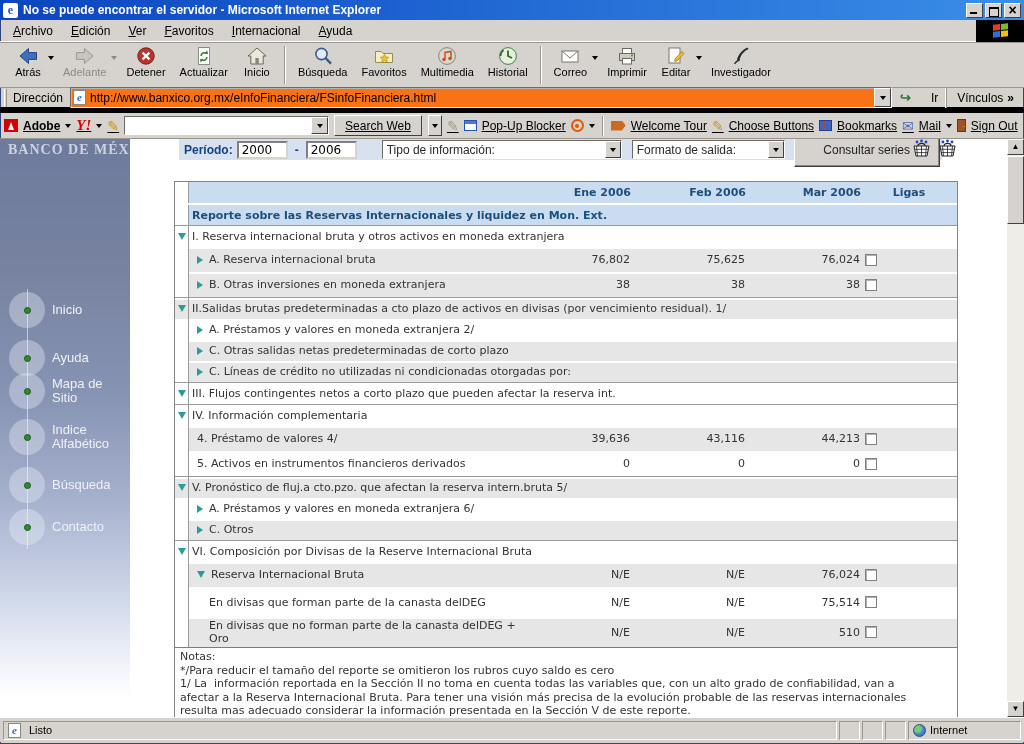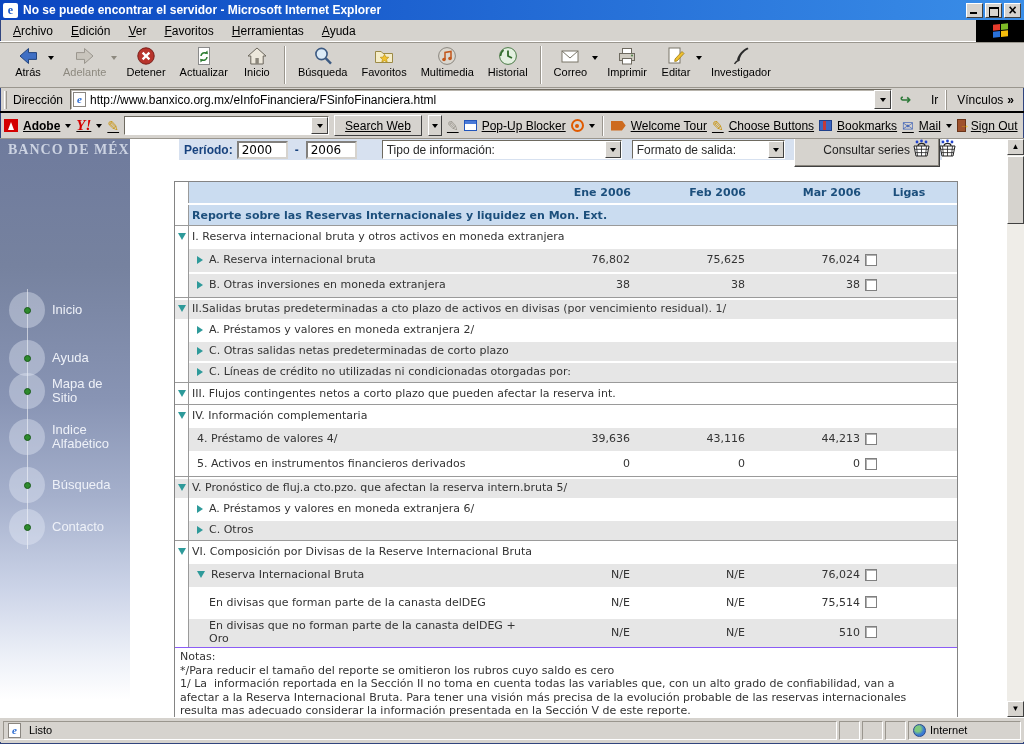--- a/index.html
+++ b/index.html
@@ -29,24 +29,24 @@
   
   .toolbar { height:46px; display:flex; align-items:center; padding-left:6px; border-top:1px solid #9a968e; border-bottom:1px solid #9a968e; background:#d6d3ce; }
   .tb-btn { display:flex; flex-direction:column; align-items:center; padding:1px 7px; min-width:44px; height:42px; color:#000; font-size:11px; white-space:nowrap; }
   .tb-btn .ic { height:21px; display:flex; align-items:center; }
   .tb-btn.disabled { color:#8d897f; }
   .tb-dd { width:0; height:0; border-left:3px solid transparent; border-right:3px solid transparent; border-top:4px solid #000; align-self:center; margin:0 2px 14px -2px; }
   .tb-btn.disabled + .tb-dd { border-top-color:#8d897f; }
   .tb-sep { width:2px; height:38px; border-left:1px solid #9a968e; border-right:1px solid #fff; margin:0 5px; }
 
   
-  .addressbar { height:25px; display:flex; align-items:center; padding:2px 4px; border-bottom:2px solid #000000; }
+  .addressbar { height:25px; display:flex; align-items:center; padding:2px 4px; border-bottom:6px solid #000000; }
   .grip { width:3px; height:18px; border-left:1px solid #fff; border-right:1px solid #9a968e; margin-right:4px; }
   .addr-label { font-size:12px; margin:0 7px 0 2px; }
-  .addr-box { flex:1; height:21px; background:#ffffff; border:1px solid; border-color:#6e6a60 #fff #fff #6e6a60; box-shadow:inset 1px 1px 0 #b8b4ac; display:flex; align-items:center; padding-left:2px; }
+  .addr-box { flex:1; height:21px; background:#f97316; border:1px solid; border-color:#6e6a60 #fff #fff #6e6a60; box-shadow:inset 1px 1px 0 #b8b4ac; display:flex; align-items:center; padding-left:2px; }
   .page-ic { width:13px; height:15px; background:#fff; border:1px solid #8a8680; font-family:"Liberation Serif",serif; font-weight:bold; font-style:italic; color:#2a6ad0; font-size:11px; line-height:13px; text-align:center; margin-right:4px; }
   .page-ic::before { content:"e"; }
   .addr-url { flex:1; border:0; outline:0; font-size:12px; font-family:"Liberation Sans",sans-serif; color:#000; background:transparent; }
   .addr-dd { width:17px; height:19px; background:#d6d3ce; border:1px solid; border-color:#fff #404040 #404040 #fff; display:flex; align-items:center; justify-content:center; }
   .arr-down { width:0; height:0; border-left:3px solid transparent; border-right:3px solid transparent; border-top:4px solid #000; }
   .go-btn { display:flex; align-items:center; gap:20px; padding:0 8px; font-size:12px; }
   .go-arrow::before { content:"↪"; color:#2f7a3a; font-weight:bold; font-size:13px; }
   .links-btn { display:flex; align-items:center; gap:4px; padding:0 6px 0 10px; border-left:1px solid #9a968e; box-shadow:-1px 0 0 #fff; font-size:12px; height:20px; }
   .chev { color:#000; font-weight:bold; }
 
@@ -158,21 +158,21 @@
     <span class="win-btn btn-restore"></span>
     <span class="win-btn btn-close"></span>
   </div>
 
   <div class="menubar">
     <div id="menu-items" style="display:flex;">
         <span class="menu-item">Archivo</span>
         <span class="menu-item">Edición</span>
         <span class="menu-item">Ver</span>
         <span class="menu-item">Favoritos</span>
-        <span class="menu-item">Herramientas</span>
+        <span class="menu-item">Internacional</span>
         <span class="menu-item">Ayuda</span>
       </div>
     <div class="throbber">
       <span class="flag">
           <span></span>
           <span></span>
           <span></span>
           <span></span>
         </span>
     </div>

